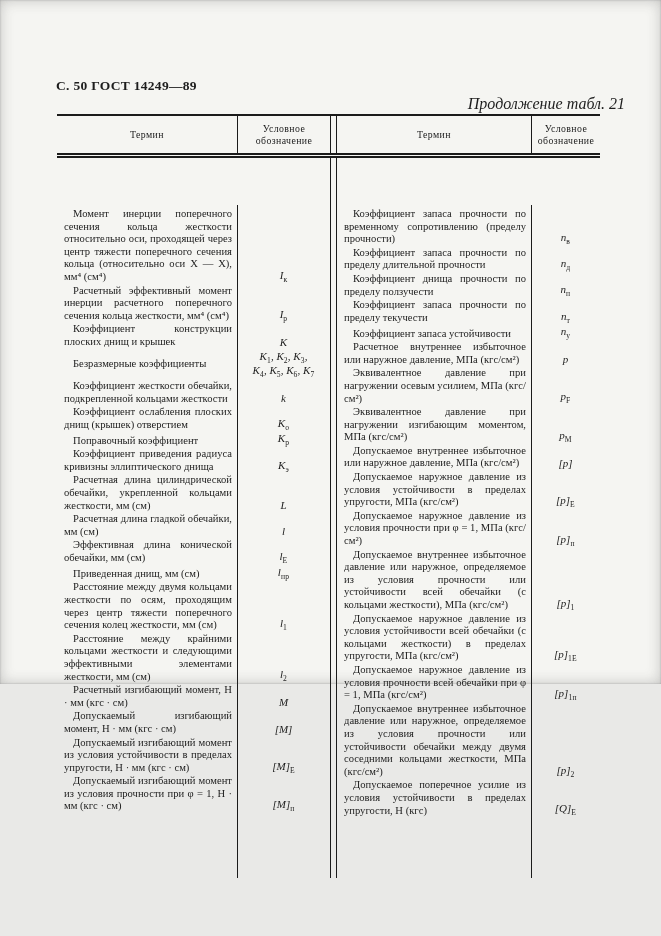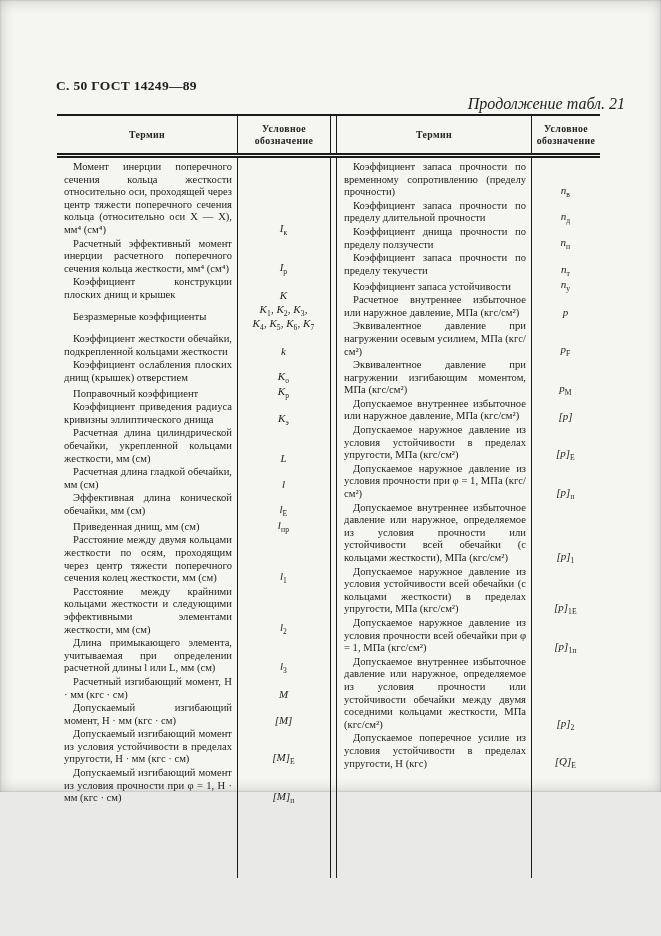--- a/index.html
+++ b/index.html
@@ -1,34 +1,34 @@
 <!DOCTYPE html>
 <html lang="ru"><head>
 <meta charset="utf-8">
 <style>
   html,body{margin:0;padding:0;}
   body{width:661px;height:936px;overflow:hidden;background:#e9e9e7;}
-  .page{position:relative;width:661px;height:792px;background:#f5f5f2;
+  .page{position:relative;width:661px;height:684px;background:#f5f5f2;
         font-family:"Liberation Serif","DejaVu Serif",serif;color:#1d1d1d;}
   .page::after{content:"";position:absolute;inset:0;pointer-events:none;
         box-shadow:inset 0 0 14px rgba(60,60,60,.28), inset 0 0 2px rgba(60,60,60,.35);}
   .doc-header{position:absolute;left:56px;top:78px;font-weight:bold;font-size:13.5px;letter-spacing:.3px;}
   .note{position:absolute;right:36px;top:95px;font-style:italic;font-size:16px;}
   .gtable{position:absolute;left:57px;top:114px;width:543px;min-height:762px;
         border-top:2.5px solid #1b1b1b;display:flex;flex-direction:column;}
-  .thead{display:flex;border-bottom:5px double #1b1b1b;height:37px;font-weight:bold;}
+  .thead{display:flex;border-bottom:5px double #1b1b1b;height:37px;}
   .th{display:flex;align-items:center;justify-content:center;text-align:center;
         font-size:9.8px;line-height:11.5px;letter-spacing:.4px;color:#222;}
   .th1{width:180px;border-right:1px solid #1b1b1b;}
   .th2{width:92px;}
   .mid{width:7px;border-left:1px solid #1b1b1b;border-right:1px solid #1b1b1b;box-sizing:border-box;}
   .th3{width:194px;border-right:1px solid #1b1b1b;}
   .th4{flex:1;}
   .tbody{display:flex;flex:1;align-items:stretch;}
-  .half{position:relative;padding-top:3px;box-sizing:border-box;}
+  .half{position:relative;padding-top:3px;box-sizing:border-box;margin-top:47px;}
   .half.left{width:273px;}
   .half.right{width:263px;}
   .vline{position:absolute;width:1px;top:0;bottom:0;background:#1b1b1b;}
   .half.left>.vline{left:180px;}
   .half.right>.vline{left:194px;}
   .trow{display:flex;align-items:flex-end;margin-bottom:1px;}
   .trow.top{align-items:center;}
   .term{box-sizing:border-box;padding:0 5px 0 7px;text-indent:9px;text-align:justify;
         font-size:10.6px;line-height:12.6px;}
   .half.left .term{width:180px;}
@@ -134,26 +134,20 @@
               <div>l<sub>1</sub></div>
             </div>
           </div>
           <div class="trow">
             <div class="term">Расстояние между крайними кольцами жесткости и следующими эффективными элементами жесткости, мм (см)</div>
             <div class="sym">
               <div>l<sub>2</sub></div>
             </div>
           </div>
           <div class="trow">
-            <div class="term">Длина примыкающего элемента, учитываемая при определении расчетной длины l или L, мм (см)</div>
-            <div class="sym">
-              <div>l<sub>3</sub></div>
-            </div>
-          </div>
-          <div class="trow">
             <div class="term">Расчетный изгибающий момент, Н · мм (кгс · см)</div>
             <div class="sym">
               <div>M</div>
             </div>
           </div>
           <div class="trow">
             <div class="term">Допускаемый изгибающий момент, Н · мм (кгс · см)</div>
             <div class="sym">
               <div>[M]</div>
             </div>

